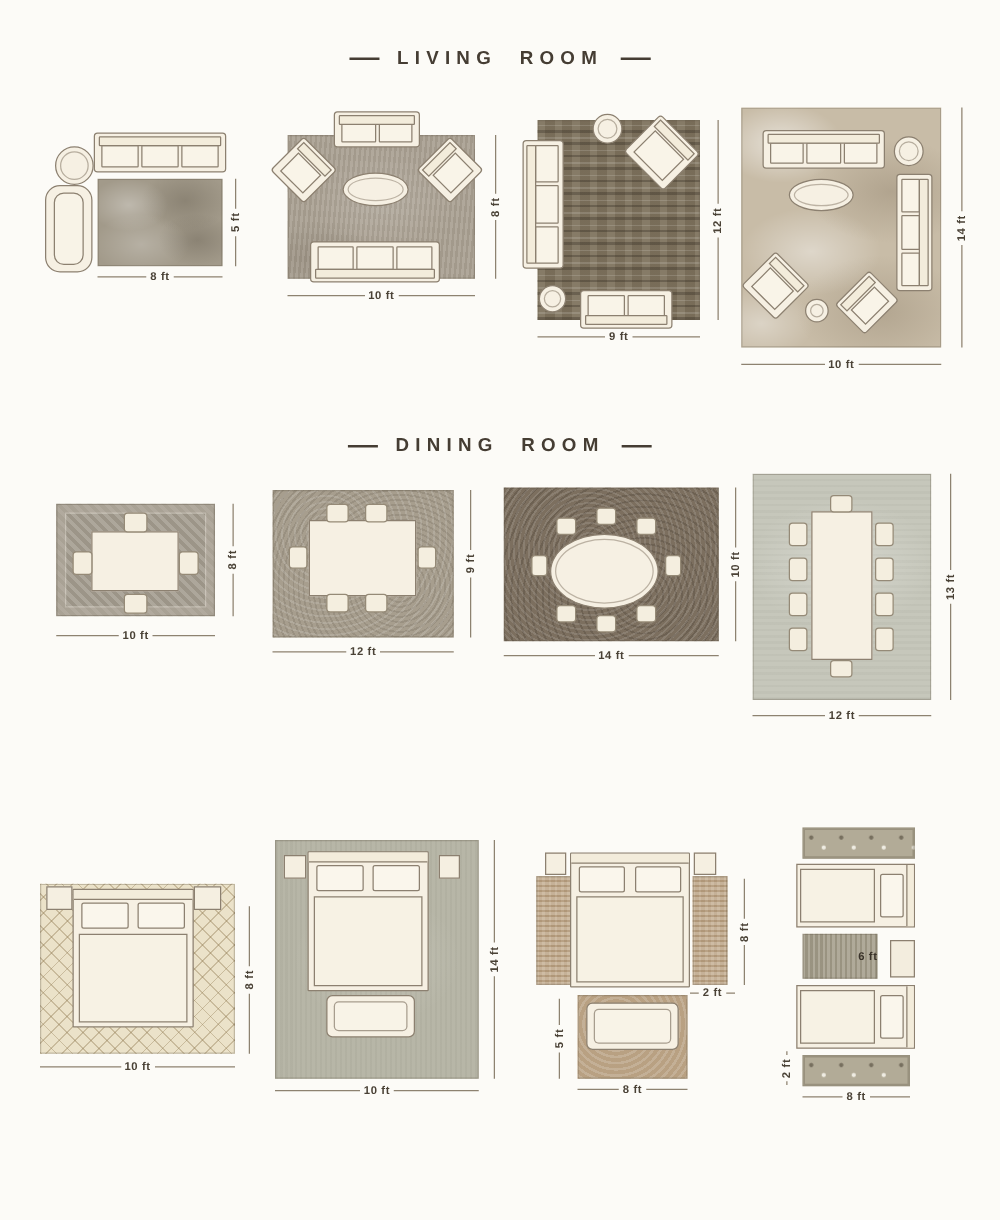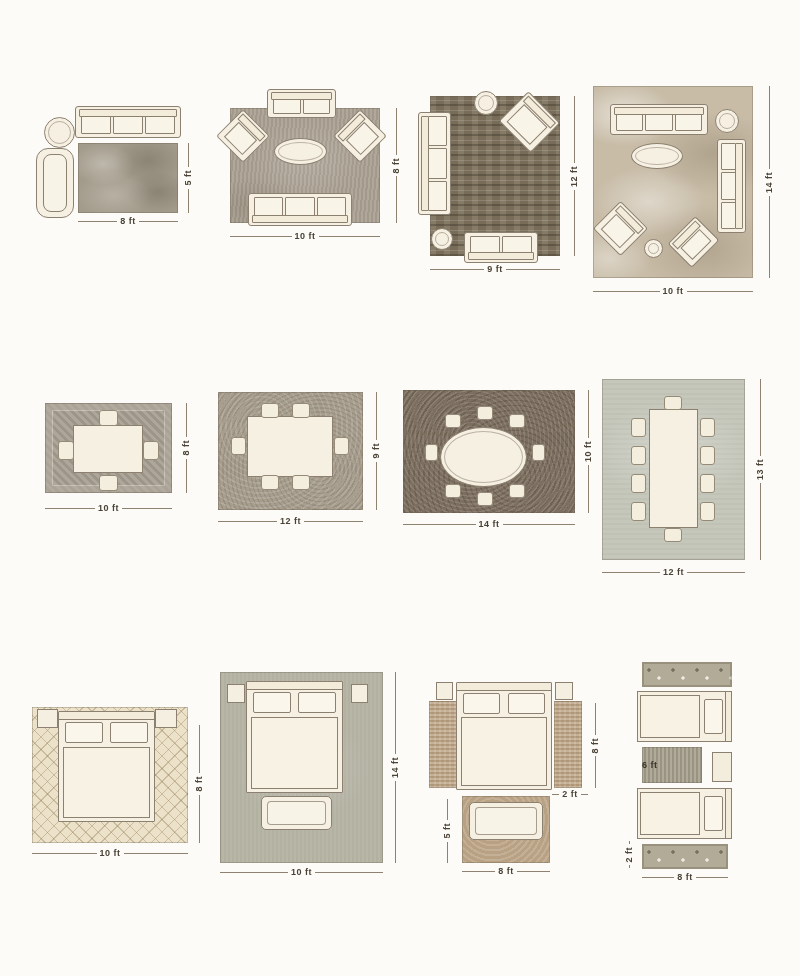--- a/index.html
+++ b/index.html
@@ -63,21 +63,21 @@
     repeating-linear-gradient(90deg,rgba(255,255,255,.08) 0 2px,rgba(120,92,60,.08) 2px 5px);}
   .t-b3b{background-color:#c5ae90;background-image:
     repeating-radial-gradient(circle at 35% 35%,rgba(255,255,255,.16) 0 2px,transparent 2px 5px),
     repeating-radial-gradient(circle at 70% 70%,rgba(120,92,60,.16) 2px 5px);}
   .t-b4r{background-color:#b2ab97;border:1px solid rgba(120,112,95,.45);box-sizing:border-box;background-image:
     radial-gradient(circle at 6px 7px,rgba(70,62,48,.55) 0 1.4px,transparent 2px),
     radial-gradient(circle at 16px 15px,rgba(250,248,240,.85) 0 1.3px,transparent 2px);
     background-size:24px 20px;}
   .t-b4m{background-color:#a6a08d;background-image:
     repeating-linear-gradient(90deg,rgba(255,255,255,.11) 0 2px,rgba(70,62,48,.13) 2px 4px);
-    display:flex;align-items:center;justify-content:flex-start;}
+    display:flex;align-items:center;justify-content:flex-end;}
   .t-b4m .rug-lb{font-weight:bold;font-size:9px;color:#3a332a;letter-spacing:.5px;}
   .mat{position:absolute;z-index:2;background:#f3edde;border:1px solid #8c8070;box-sizing:border-box;}
 
   
   .sofa,.armchair,.chaise,.circ,.oval,.dtable,.dchair,.bed,.bedh,.bench,.nst{
     position:absolute;z-index:2;box-sizing:border-box;background:#f6f0e3;border:1px solid #8c8070;}
   .sofa{border-radius:3px;display:flex;padding:9px 5px 3px;gap:2px;}
   .sofa::before{content:"";position:absolute;left:3px;right:3px;top:2px;height:6px;border:1px solid #8c8070;border-radius:1px;background:#f3ecdb;}
   .sofa i{flex:1;border:1px solid #8c8070;border-radius:1px;background:#f9f4e8;}
   .sofa.flip{padding:3px 5px 9px;}
@@ -106,20 +106,25 @@
   .bedh .pl{position:absolute;right:8px;top:7px;bottom:7px;width:17px;background:#faf6ec;border:1px solid #8c8070;border-radius:2px;}
   .bench{border-radius:5px;}
   .bench::after{content:"";position:absolute;inset:4px 5px;border:1px solid rgba(140,128,112,.75);border-radius:4px;background:#f8f3e7;}
   .nst{background:#f5efe1;}
 </style>
 </head>
 <body>
 
 <div class="canvas">
 
+  <div class="sec-title" style="top:38px">
+    <i class="dash"></i>
+    <span class="txt">LIVING ROOM</span>
+    <i class="dash"></i>
+  </div>
 
   <div>
     <div class="rug t-lr1" style="left:78px;top:143px;width:100px;height:70px"></div>
     <div class="sofa" style="left:75px;top:106px;width:106px;height:32px">
       <i></i>
         <i></i>
         <i></i>
     </div>
     <div class="circ" style="left:44px;top:117px;width:31px;height:31px"></div>
     <div class="chaise" style="left:36px;top:148px;width:38px;height:70px"></div>
@@ -209,20 +214,25 @@
       <b class="lb">14 ft</b>
       <i class="ln"></i>
     </div>
     <div class="dim-h" style="left:593px;top:286px;width:160px">
       <i class="ln"></i>
       <b class="lb">10 ft</b>
       <i class="ln"></i>
     </div>
   </div>
 
+  <div class="sec-title" style="top:348px">
+    <i class="dash"></i>
+    <span class="txt">DINING ROOM</span>
+    <i class="dash"></i>
+  </div>
 
   <div>
     <div class="rug t-dr1" style="left:45px;top:403px;width:127px;height:90px"></div>
     <div class="dtable" style="left:73px;top:425px;width:70px;height:48px"></div>
     <div class="dchair" style="left:99px;top:410px;width:19px;height:16px"></div>
     <div class="dchair" style="left:99px;top:475px;width:19px;height:16px"></div>
     <div class="dchair" style="left:58px;top:441px;width:16px;height:19px"></div>
     <div class="dchair" style="left:143px;top:441px;width:16px;height:19px"></div>
     <div class="dim-v" style="left:180px;top:403px;height:90px">
       <i class="ln"></i>

